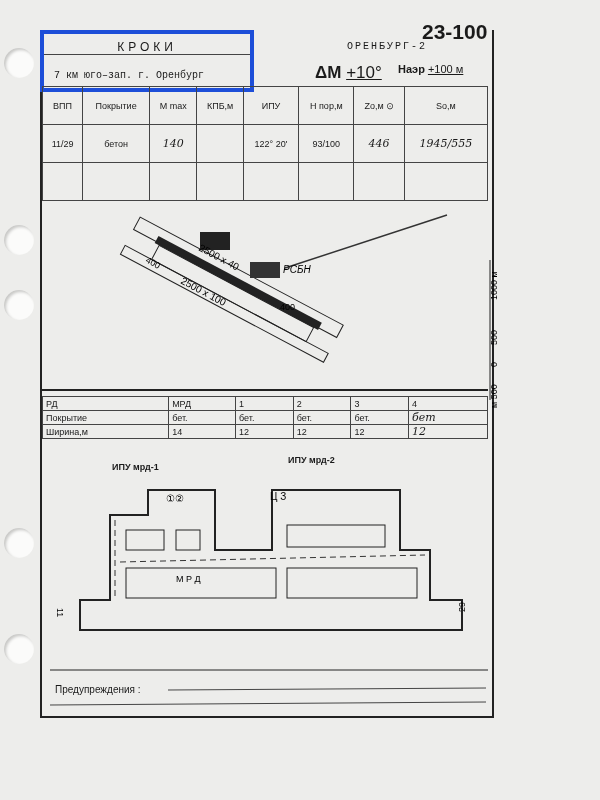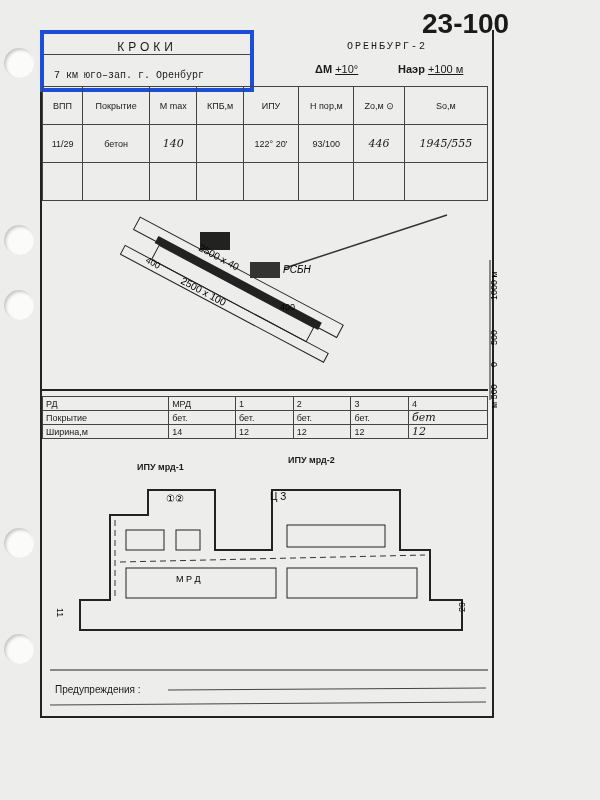--- a/index.html
+++ b/index.html
@@ -3,32 +3,32 @@
 <meta charset="utf-8">
 <style>
   html,body{margin:0;padding:0;}
   body{width:600px;height:800px;background:#ededeb;position:relative;overflow:hidden;font-family:"Liberation Sans",sans-serif;color:#1a1a1a;}
   .hole{position:absolute;left:4px;width:30px;height:30px;border-radius:50%;background:#fbfbfa;box-shadow:inset 2px 2px 3px #c8c8c6;}
   .frame{position:absolute;left:40px;top:30px;width:450px;height:686px;border:2px solid #222;border-top:none;}
   .kroki-box{position:absolute;left:40px;top:30px;width:206px;height:54px;border:4px solid #1d4ed8;}
   .kroki-title{position:absolute;left:0;right:0;top:6px;text-align:center;font-size:12px;letter-spacing:4px;}
   .kroki-line{position:absolute;left:0;right:0;top:20px;border-top:1px solid #444;}
   .kroki-loc{position:absolute;left:10px;top:36px;font-size:10px;font-family:"Liberation Mono",monospace;}
-  .code{position:absolute;left:422px;top:8px;font-size:28px;font-weight:bold;}
+  .code{position:absolute;left:422px;top:20px;font-size:21px;font-weight:bold;}
   .city{position:absolute;left:347px;top:41px;font-size:10px;letter-spacing:2px;font-family:"Liberation Mono",monospace;}
-  .dm{position:absolute;left:315px;top:63px;font-size:11px;}
+  .dm{position:absolute;left:315px;top:63px;font-size:17px;}
   .dm u,.haer u{font-style:normal;}
   .haer{position:absolute;left:398px;top:63px;font-size:11px;}
   table{border-collapse:collapse;}
   .vpp{position:absolute;left:42px;top:86px;width:446px;font-size:9px;}
   .vpp td{border:1px solid #444;height:13px;padding:12px 3px;text-align:center;}
   .hand{font-family:"DejaVu Serif",serif;font-style:italic;font-size:11px;}
   .rd{position:absolute;left:42px;top:396px;width:446px;font-size:9px;}
   .rd td{border:1px solid #444;height:13px;padding:0 3px;}
-  .ipu1{position:absolute;left:112px;top:462px;font-size:9px;font-weight:bold;margin-left:25px;}
+  .ipu1{position:absolute;left:112px;top:462px;font-size:9px;font-weight:bold;}
   .ipu2{position:absolute;left:288px;top:455px;font-size:9px;font-weight:bold;}
   .warn{position:absolute;left:55px;top:684px;font-size:10px;}
   .scale{position:absolute;left:468px;top:260px;}
   svg{position:absolute;left:0;top:0;}
 </style>
 </head>
 <body>
 
 <div class="hole" style="top:48px"></div>
 <div class="hole" style="top:225px"></div>

